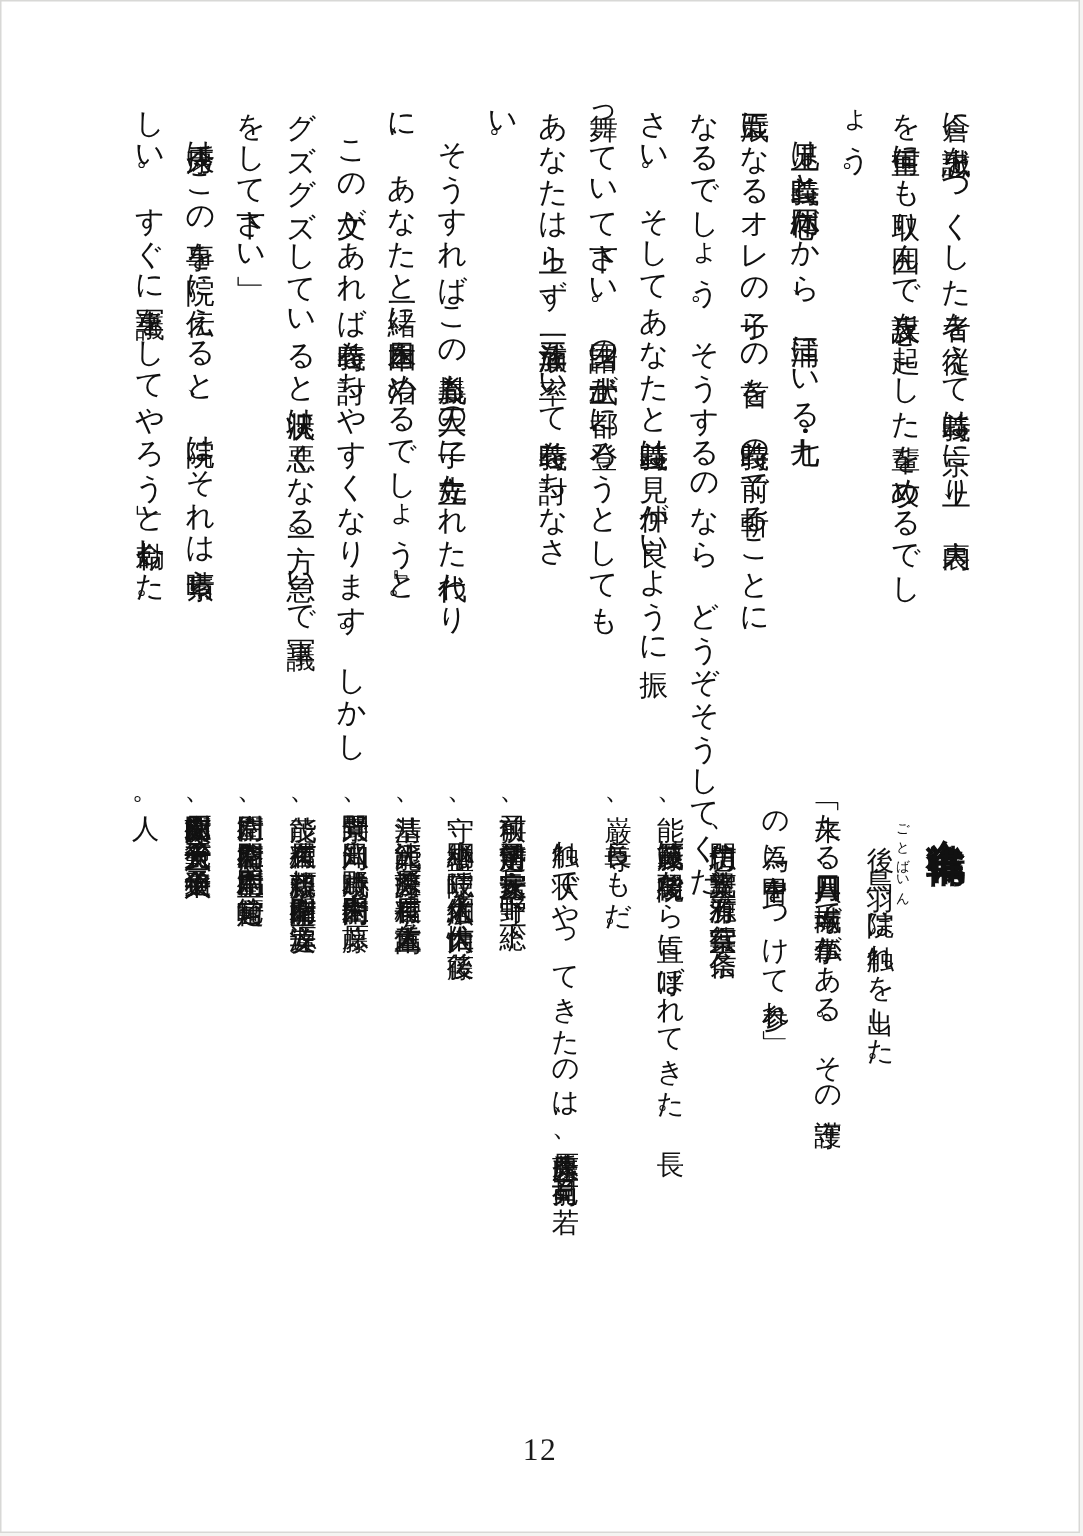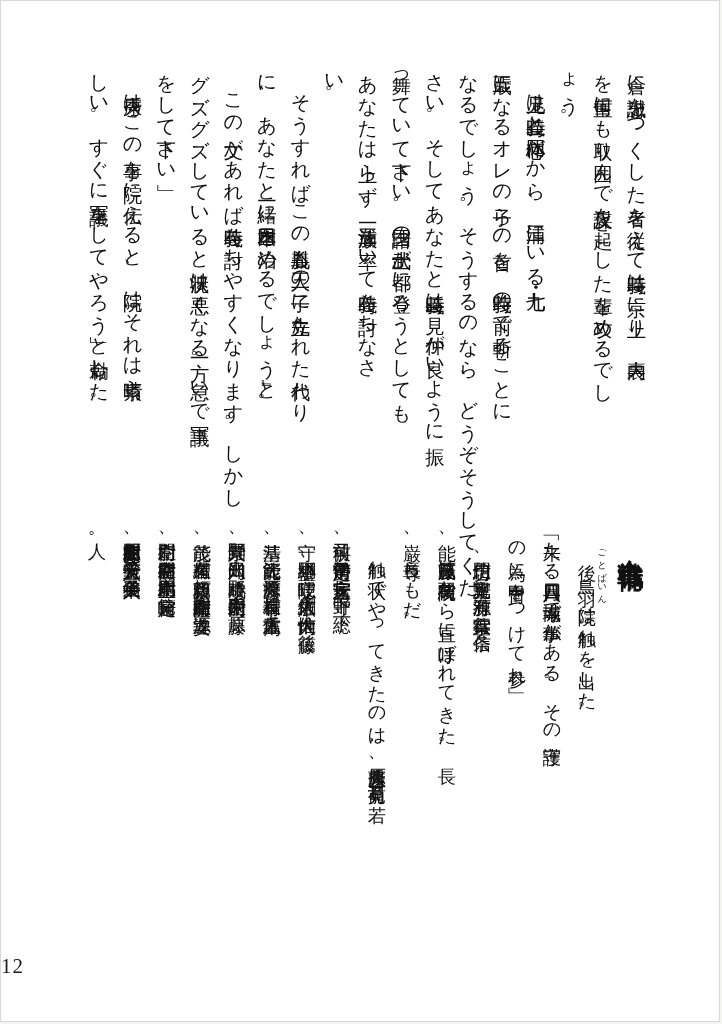--- a/index.html
+++ b/index.html
@@ -57,20 +57,21 @@
   ruby { ruby-position: over; }
   rt {
     font-size: 9px;
     letter-spacing: 1px;
     color: #111111;
   }
   .page-number {
     position: absolute;
     left: 0; right: 0;
     top: 953px;
+    text-align: center;
     font-family: "Liberation Serif", serif;
     font-size: 21px;
     color: #1a1a1a;
     letter-spacing: 1px;
   }
 </style>
 </head>
 <body>
 
 <div class="book-page">

